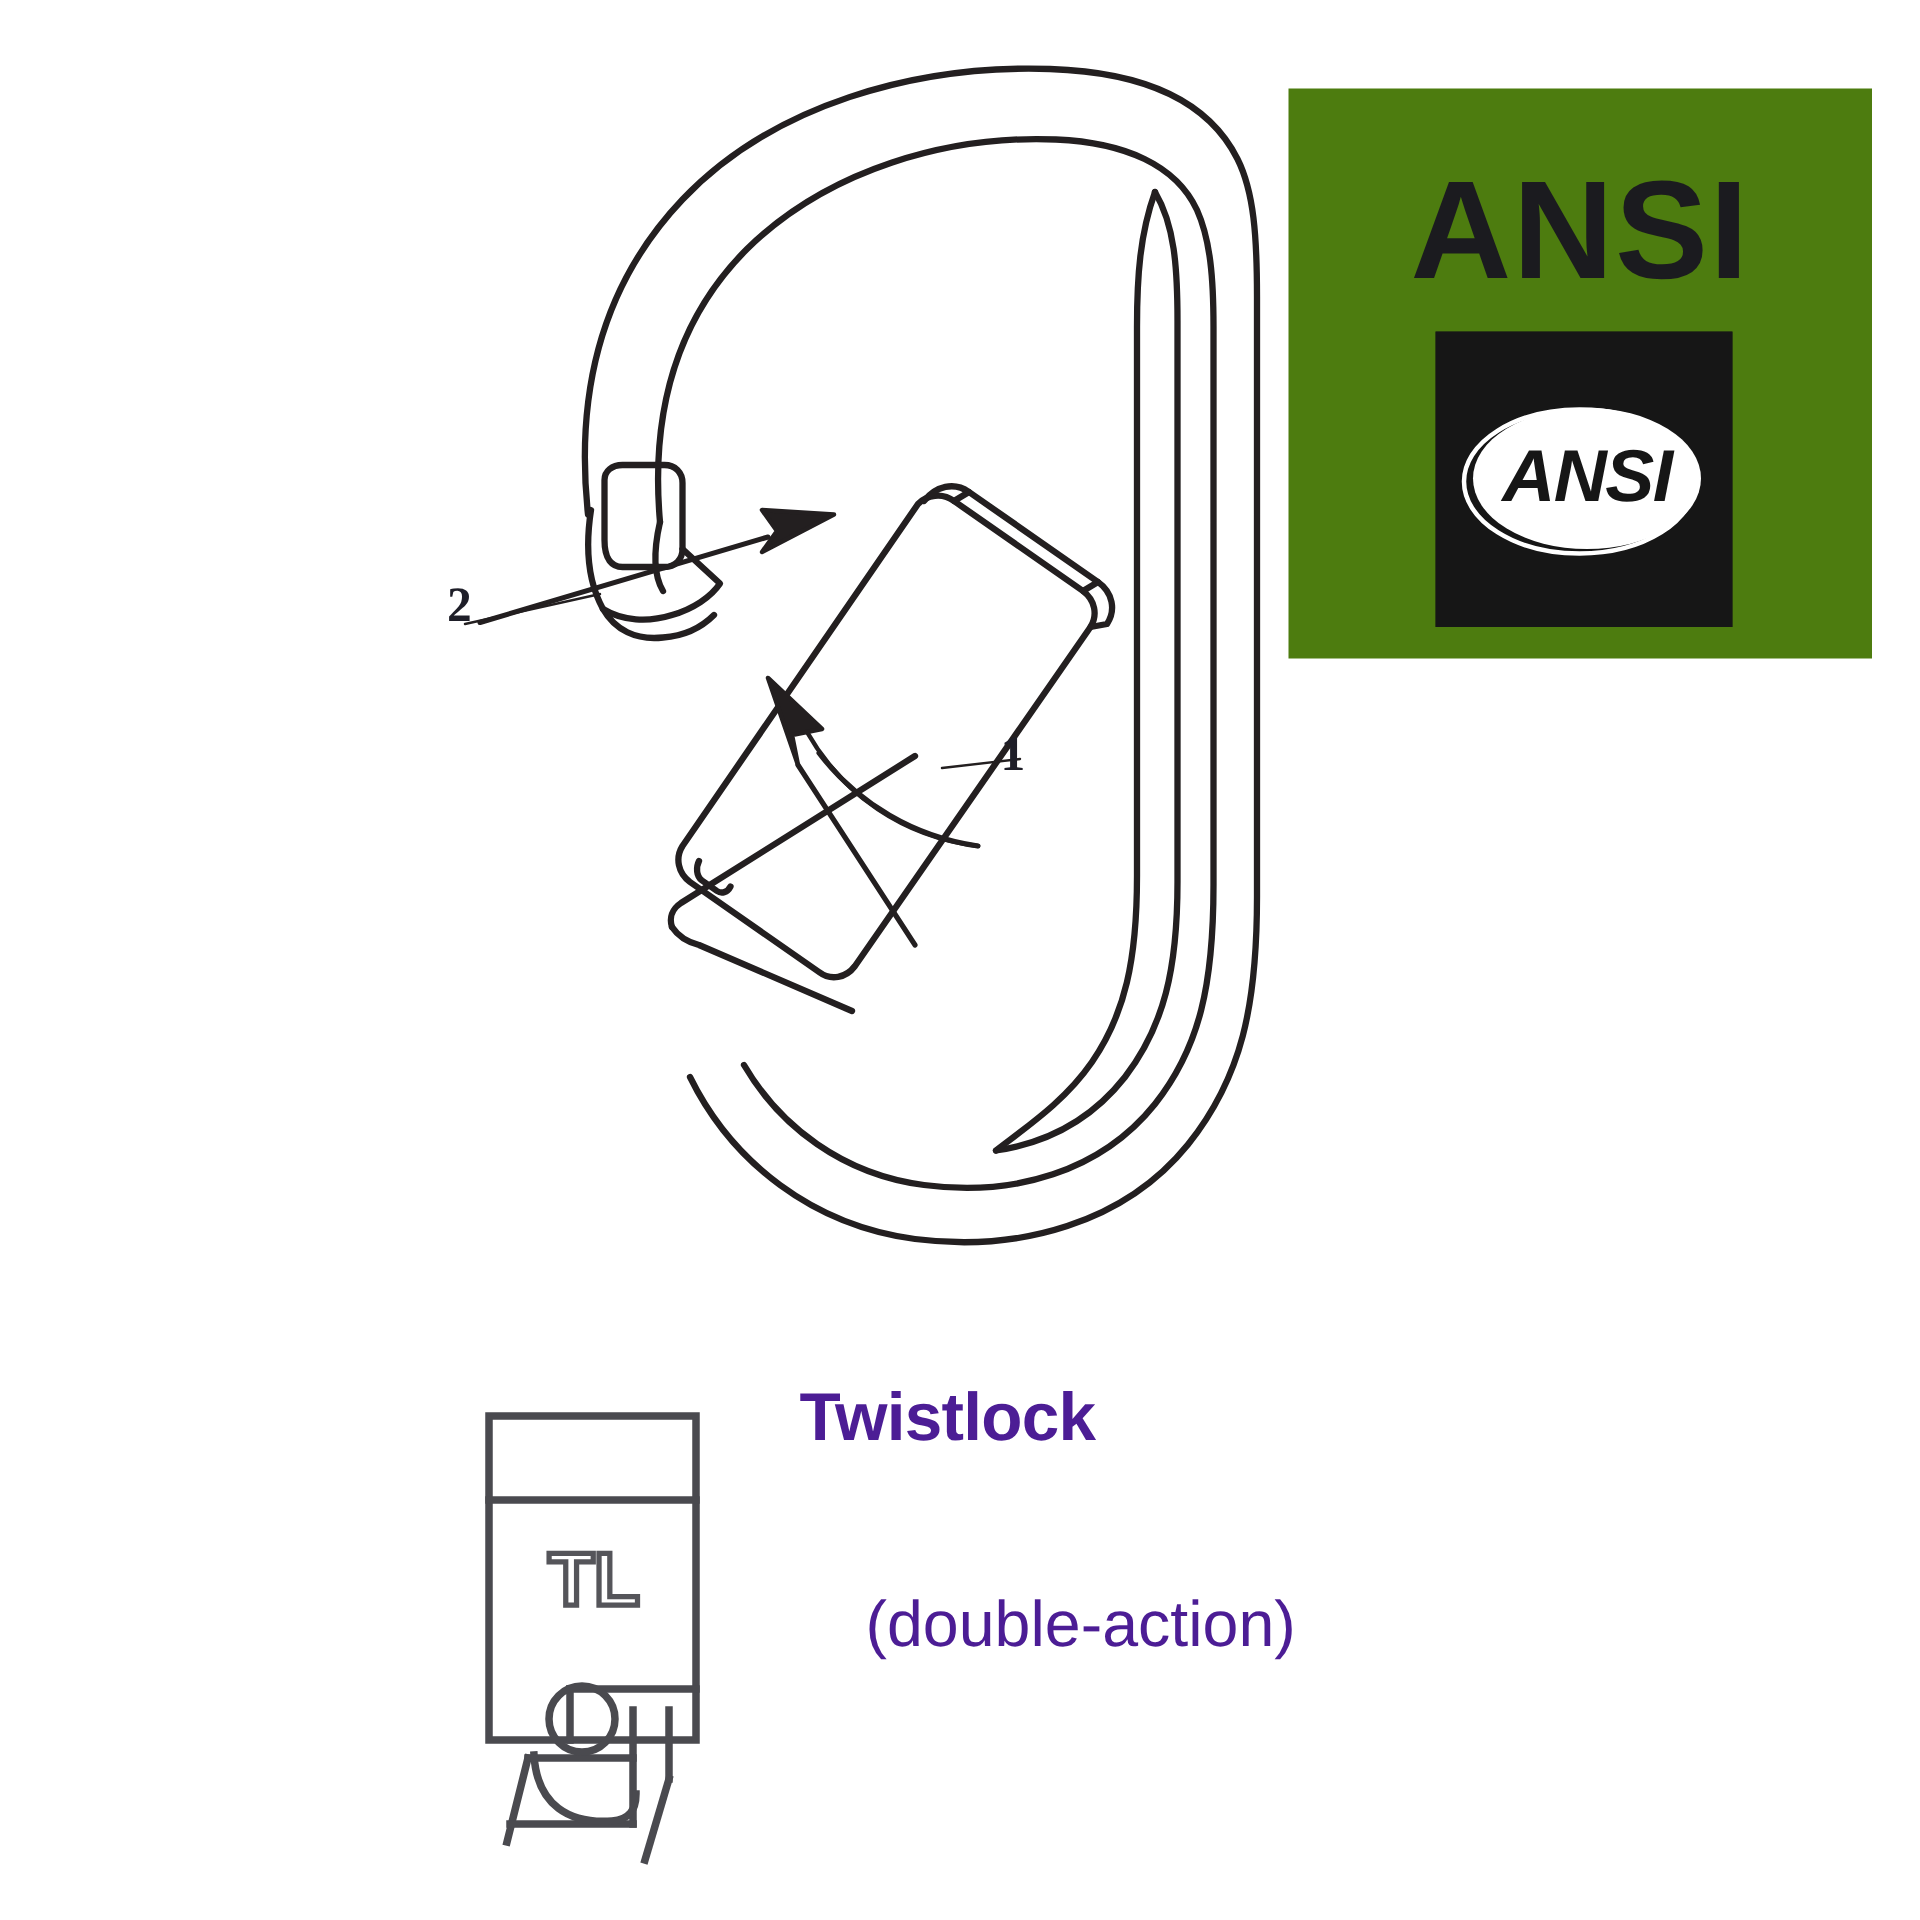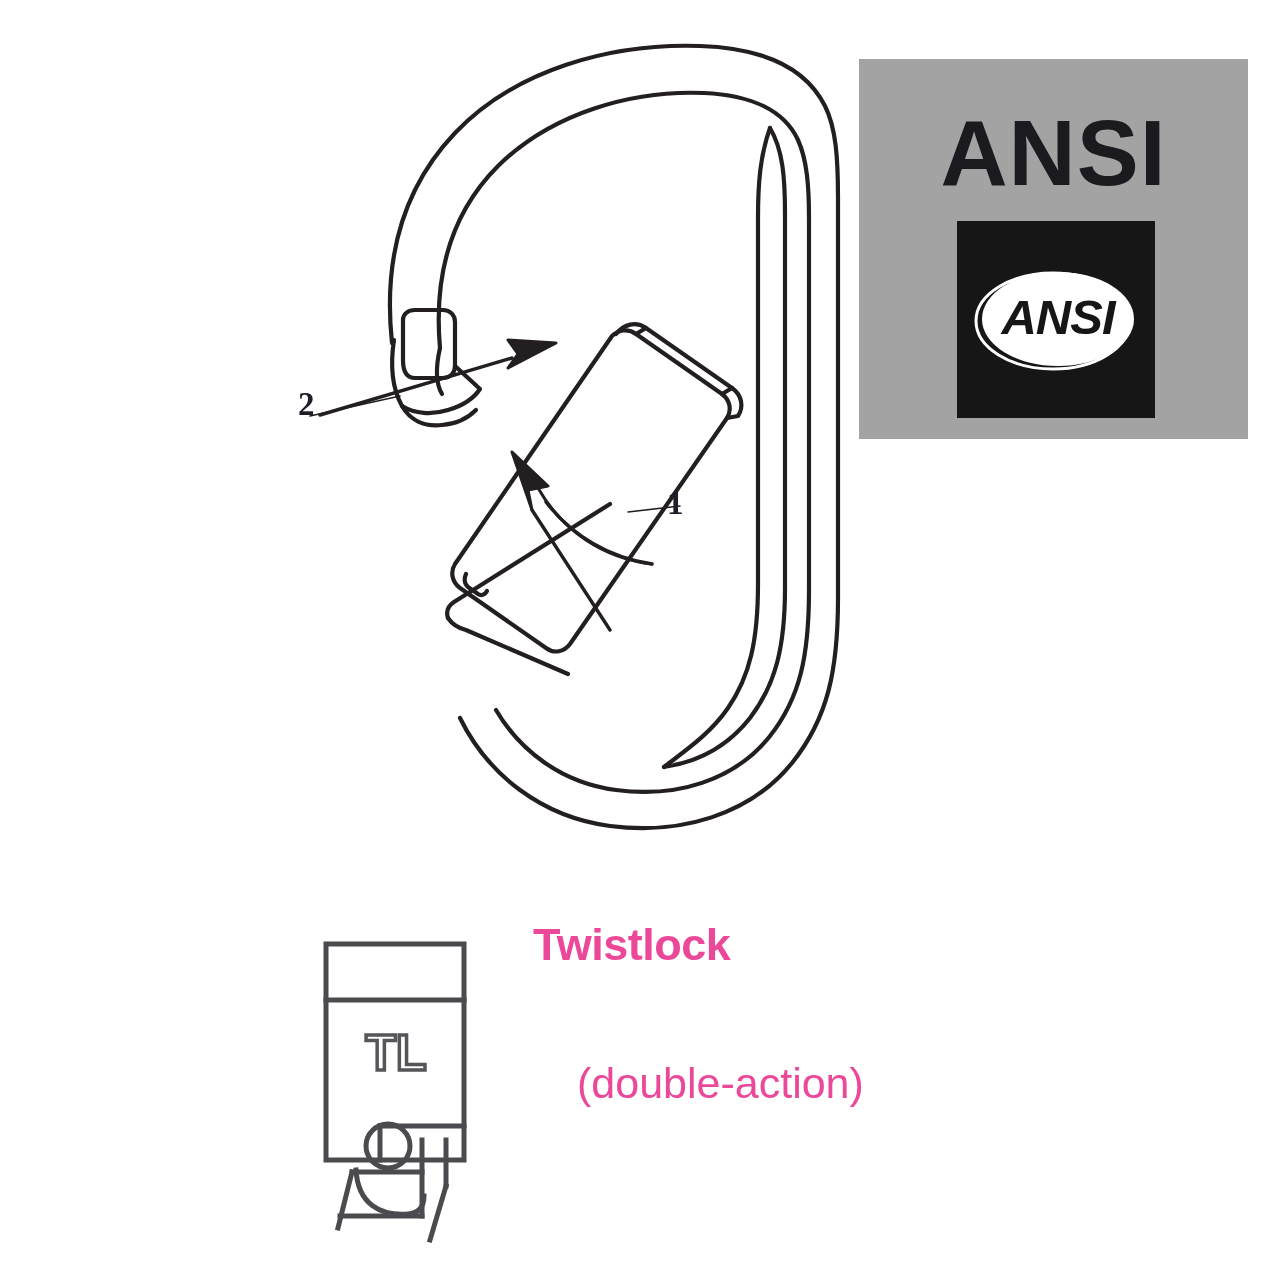--- a/index.html
+++ b/index.html
@@ -17,21 +17,21 @@
     color: #231f20;
   }
 
   
   #ansi-panel {
     position: absolute;
     left: 859px;
     top: 59px;
     width: 389px;
     height: 380px;
-    background: #a3a3a3;
+    background: #4d7c0f;
   }
   #ansi-heading {
     position: absolute;
     left: 0;
     top: 48px;
     width: 389px;
     text-align: center;
     font-family: "Liberation Sans", sans-serif;
     font-weight: bold;
     font-size: 93px;
@@ -87,21 +87,21 @@
   }
   #tl-symbol svg { display: block; }
 
   #legend-text {
     position: absolute;
     left: 533px;
     top: 0;
     width: 600px;
   }
   .legend-line {
-    color: #ec4899;
+    color: #4c1d95;
     white-space: nowrap;
   }
   #legend-title {
     font-weight: bold;
     font-size: 45px;
     line-height: 45px;
     margin-top: 22px;
     letter-spacing: -0.5px;
   }
   #legend-subtitle {

